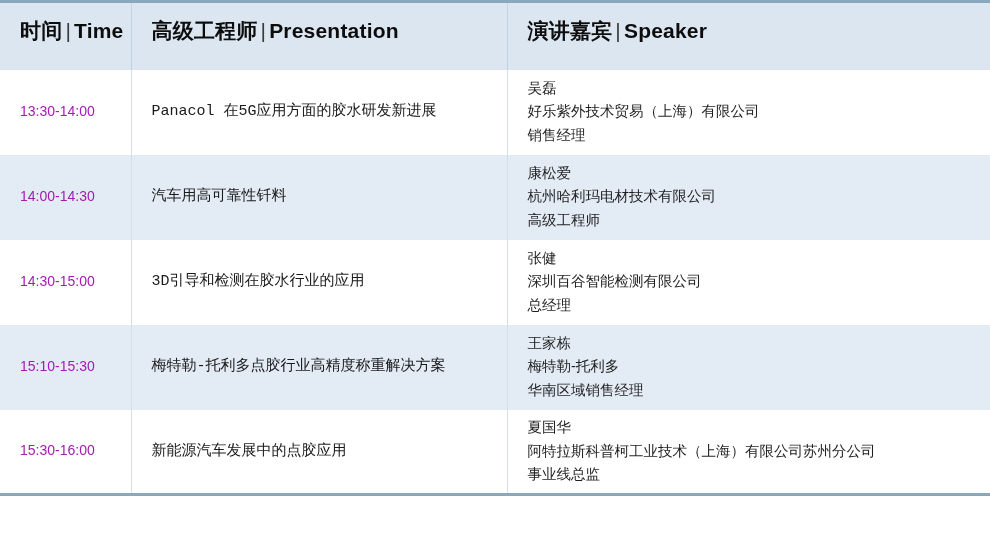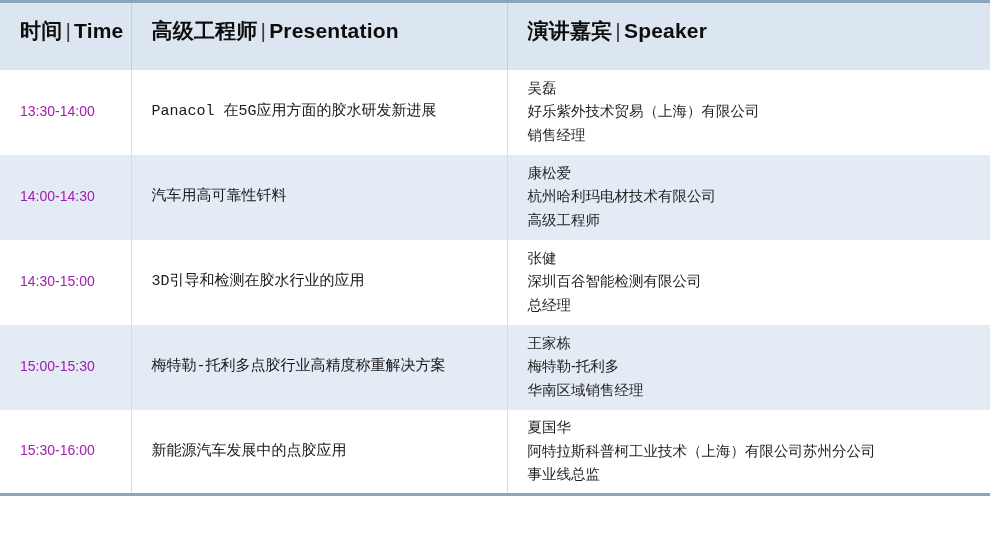--- a/index.html
+++ b/index.html
@@ -156,21 +156,21 @@
         <td class="cell-time">14:30-15:00</td>
         <td class="cell-pres">3D引导和检测在胶水行业的应用</td>
         <td class="cell-speaker">
           <span class="spk-line spk-name">张健</span>
           <span class="spk-line spk-org">深圳百谷智能检测有限公司</span>
           <span class="spk-line spk-title">总经理</span>
         </td>
       </tr>
 
       <tr class="row-tint">
-        <td class="cell-time">15:00-15:30</td>
+        <td class="cell-time">15:10-15:30</td>
         <td class="cell-pres">梅特勒-托利多点胶行业高精度称重解决方案</td>
         <td class="cell-speaker">
           <span class="spk-line spk-name">王家栋</span>
           <span class="spk-line spk-org">梅特勒-托利多</span>
           <span class="spk-line spk-title">华南区域销售经理</span>
         </td>
       </tr>
 
       <tr class="row-white">
         <td class="cell-time">15:30-16:00</td>

